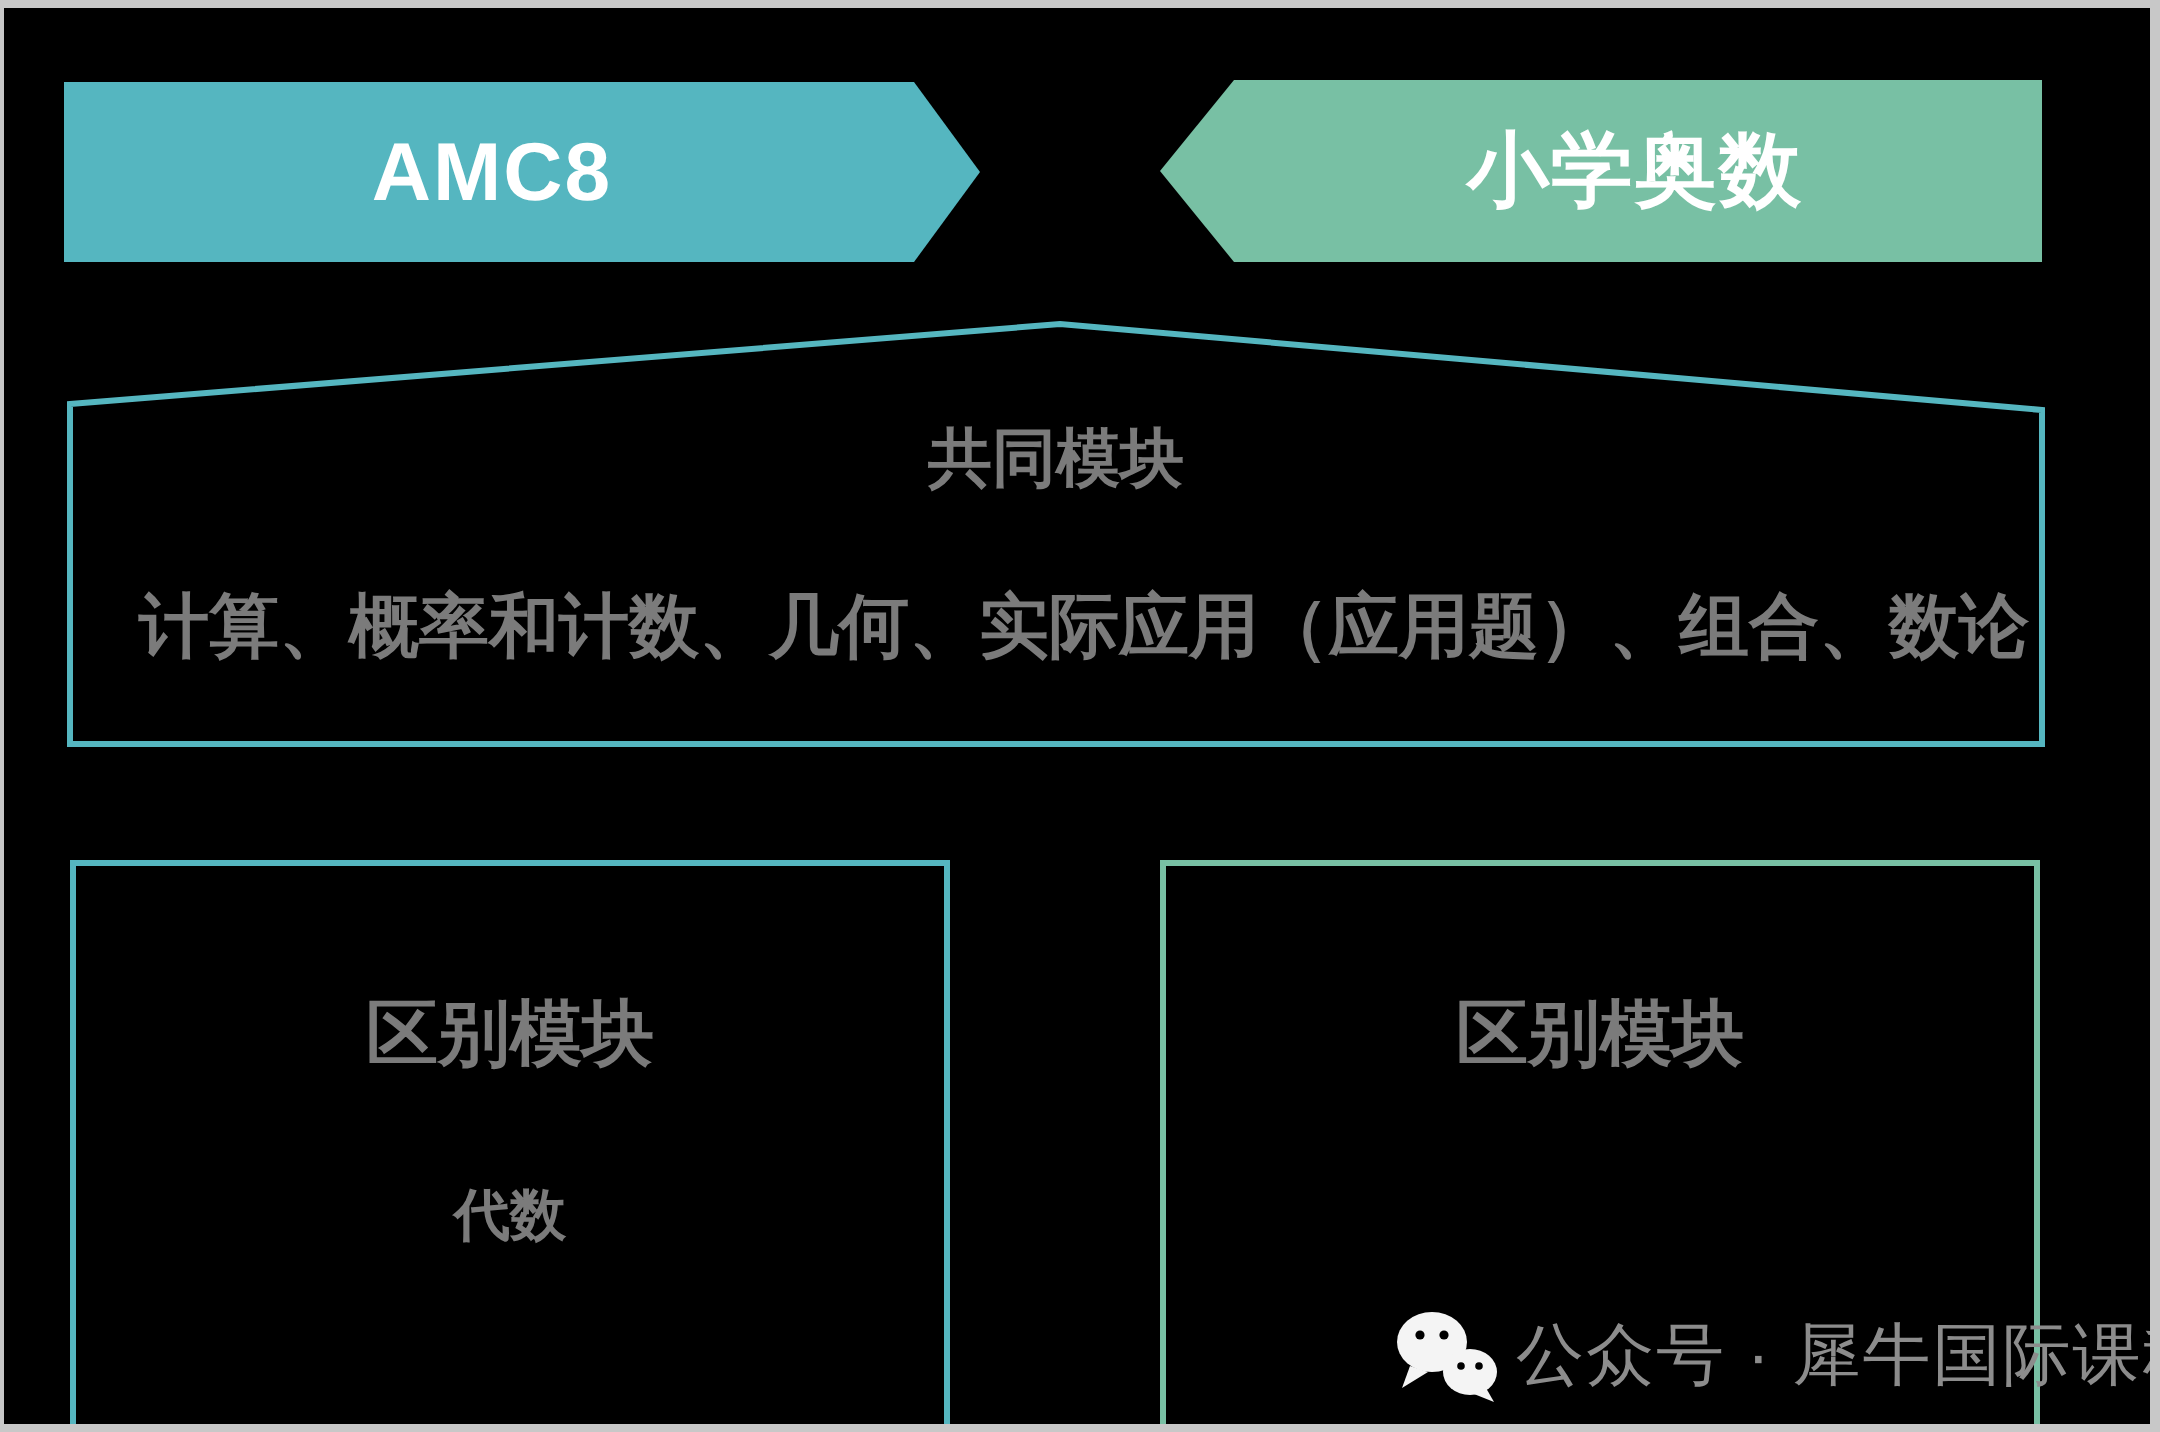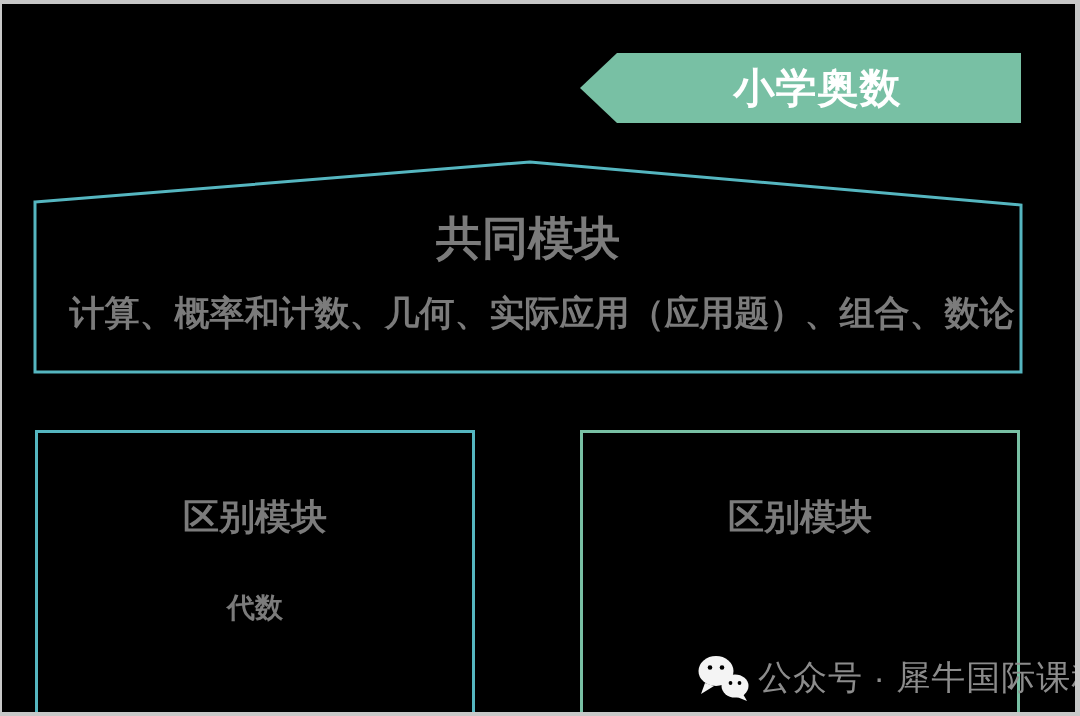--- a/index.html
+++ b/index.html
@@ -27,21 +27,21 @@
     justify-content: center;
   }
   .banner-left {
     left: 30px; top: 37px; width: 458px; height: 90px;
     background: var(--teal, #55b6c0);
     clip-path: polygon(0 0, 425px 0, 100% 50%, 425px 100%, 0 100%);
     padding-right: 30px;
     box-sizing: border-box;
   }
   .banner-right {
-    left: 578px; top: 49px; width: 441px; height: 70px;
+    left: 578px; top: 36px; width: 441px; height: 91px;
     background: var(--green, #78c0a4);
     clip-path: polygon(0 50%, 37px 0, 100% 0, 100% 100%, 37px 100%);
     padding-left: 34px;
     box-sizing: border-box;
     font-family: Liberation Mono, monospace;
   }
   .banner-label {
     color: #ffffff;
     font-size: 41px;
     font-weight: bold;
@@ -51,21 +51,21 @@
   
   .pentagon-svg {
     position: absolute;
     left: 31px; top: 155px;
     width: 990px; height: 216px;
   }
   .common-title {
     position: absolute;
     left: 31px; top: 204px; width: 990px;
     text-align: center;
-    font-size: 46px;
+    font-size: 32px;
     font-weight: bold;
     color: var(--text_gray, #7b7b7b);
     white-space: nowrap;
   }
   .common-items {
     position: absolute;
     left: 0px; top: 286px; width: 1080px;
     text-align: center;
     font-size: 35px;
     font-weight: bold;
@@ -114,20 +114,23 @@
     white-space: nowrap;
     letter-spacing: 1px;
   }
   .wechat-svg { width: 54px; height: 48px; display: block; }
 </style>
 </head>
 <body>
 
 <div class="canvas">
 
+  <div class="banner banner-left">
+    <span class="banner-label">AMC8</span>
+  </div>
   <div class="banner banner-right">
     <span class="banner-label">小学奥数</span>
   </div>
 
   <svg class="pentagon-svg" viewBox="0 0 990 216" aria-hidden="true">
     <polygon points="2,43 497,3 988,46 988,213 2,213" fill="none" stroke="var(--teal, #55b6c0)" stroke-width="3"></polygon>
   </svg>
   <div class="common-title">共同模块</div>
   <div class="common-items">计算、概率和计数、几何、实际应用（应用题）、组合、数论</div>
 

